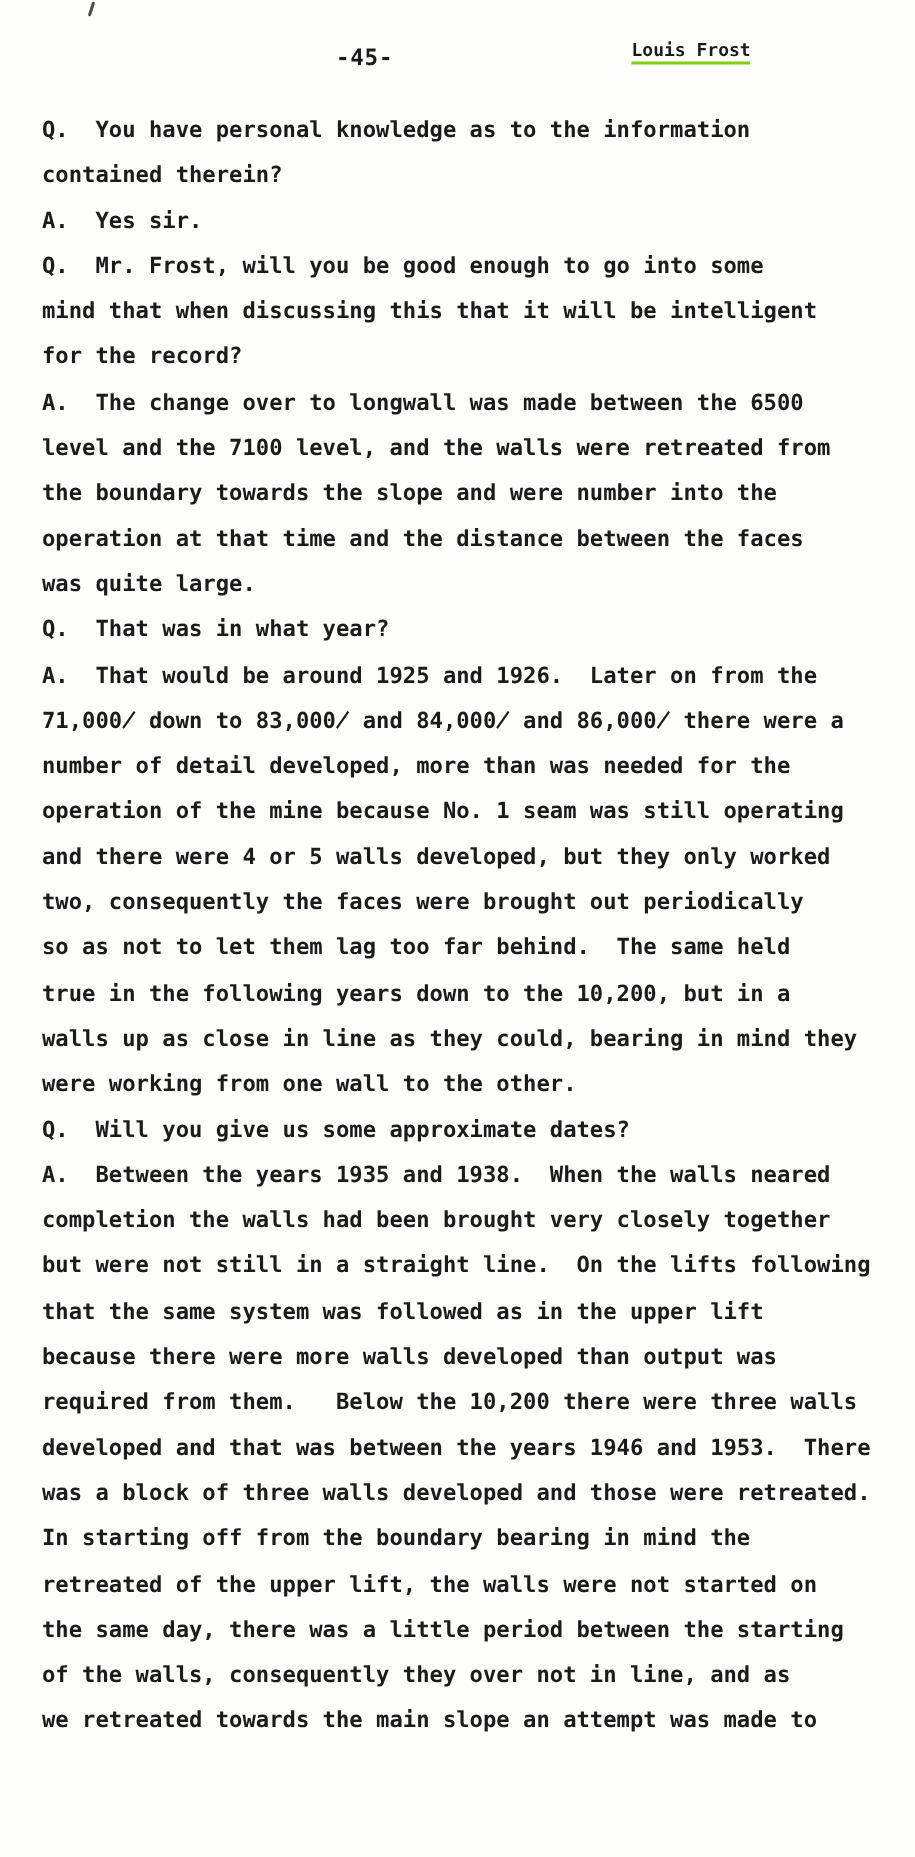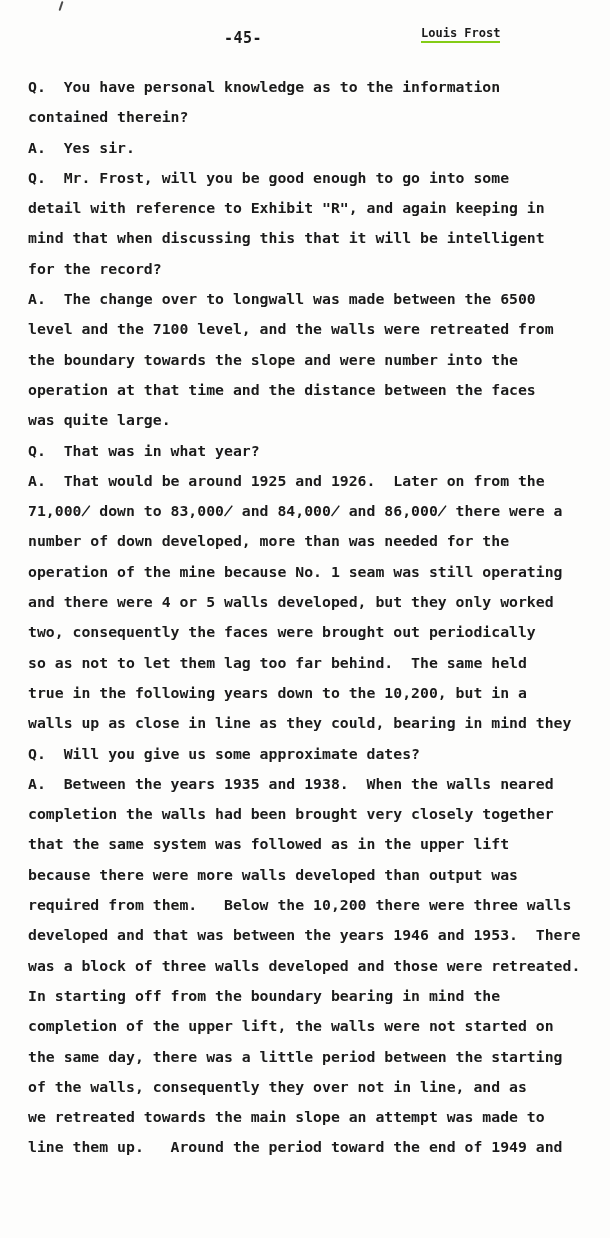--- a/index.html
+++ b/index.html
@@ -75,46 +75,46 @@
   <div class="corner-mark"></div>
   <div class="header">
     <span class="page-num">-45-</span>
     <span class="witness">Louis Frost</span>
   </div>
   <div class="body-text">
       <div class="line">Q.  You have personal knowledge as to the information</div>
       <div class="line">contained therein?</div>
       <div class="line">A.  Yes sir.</div>
       <div class="line">Q.  Mr. Frost, will you be good enough to go into some</div>
-      <div class="line">detail with reference to Exhibit "R", and again keeping in</div>
       <div class="line">mind that when discussing this that it will be intelligent</div>
       <div class="line">for the record?</div>
       <div class="line">A.  The change over to longwall was made between the 6500</div>
       <div class="line">level and the 7100 level, and the walls were retreated from</div>
       <div class="line">the boundary towards the slope and were number into the</div>
       <div class="line">operation at that time and the distance between the faces</div>
       <div class="line">was quite large.</div>
       <div class="line">Q.  That was in what year?</div>
       <div class="line">A.  That would be around 1925 and 1926.  Later on from the</div>
       <div class="line">71,000̸ down to 83,000̸ and 84,000̸ and 86,000̸ there were a</div>
-      <div class="line">number of down developed, more than was needed for the</div>
+      <div class="line">number of detail developed, more than was needed for the</div>
       <div class="line">operation of the mine because No. 1 seam was still operating</div>
       <div class="line">and there were 4 or 5 walls developed, but they only worked</div>
       <div class="line">two, consequently the faces were brought out periodically</div>
       <div class="line">so as not to let them lag too far behind.  The same held</div>
       <div class="line">true in the following years down to the 10,200, but in a</div>
       <div class="line">walls up as close in line as they could, bearing in mind they</div>
+      <div class="line">were working from one wall to the other.</div>
       <div class="line">Q.  Will you give us some approximate dates?</div>
       <div class="line">A.  Between the years 1935 and 1938.  When the walls neared</div>
       <div class="line">completion the walls had been brought very closely together</div>
+      <div class="line">but were not still in a straight line.  On the lifts following</div>
       <div class="line">that the same system was followed as in the upper lift</div>
       <div class="line">because there were more walls developed than output was</div>
       <div class="line">required from them.   Below the 10,200 there were three walls</div>
       <div class="line">developed and that was between the years 1946 and 1953.  There</div>
       <div class="line">was a block of three walls developed and those were retreated.</div>
       <div class="line">In starting off from the boundary bearing in mind the</div>
-      <div class="line">completion of the upper lift, the walls were not started on</div>
+      <div class="line">retreated of the upper lift, the walls were not started on</div>
       <div class="line">the same day, there was a little period between the starting</div>
       <div class="line">of the walls, consequently they over not in line, and as</div>
       <div class="line">we retreated towards the main slope an attempt was made to</div>
-      <div class="line">line them up.   Around the period toward the end of 1949 and</div>
     </div>
 </div>
 
 </body></html>

